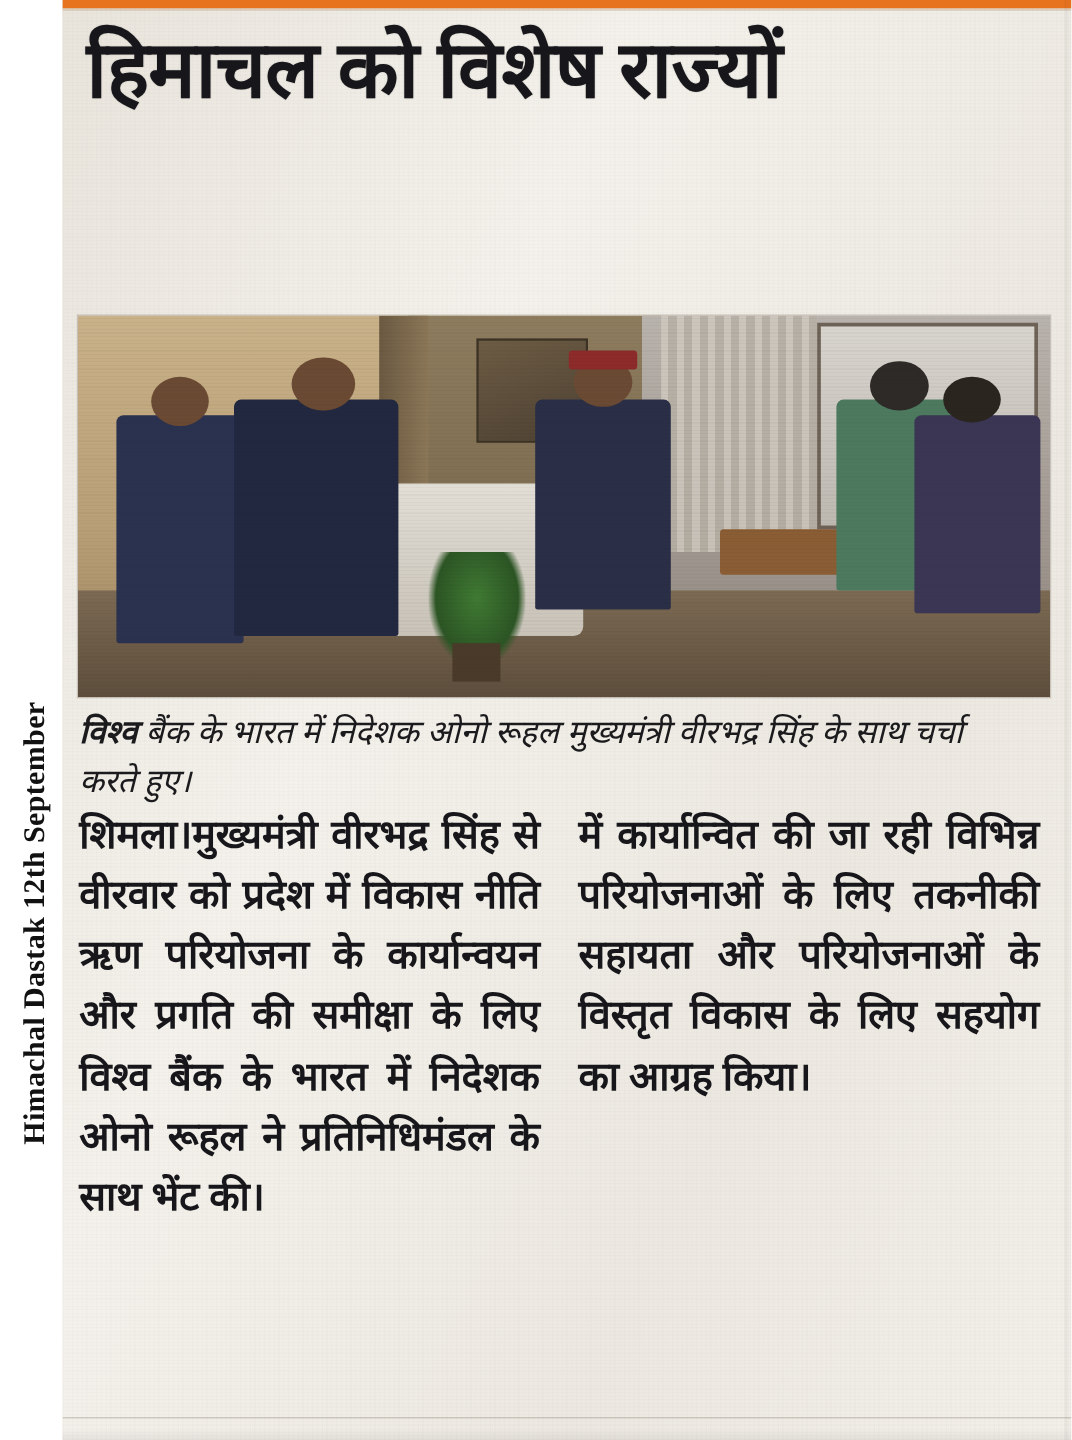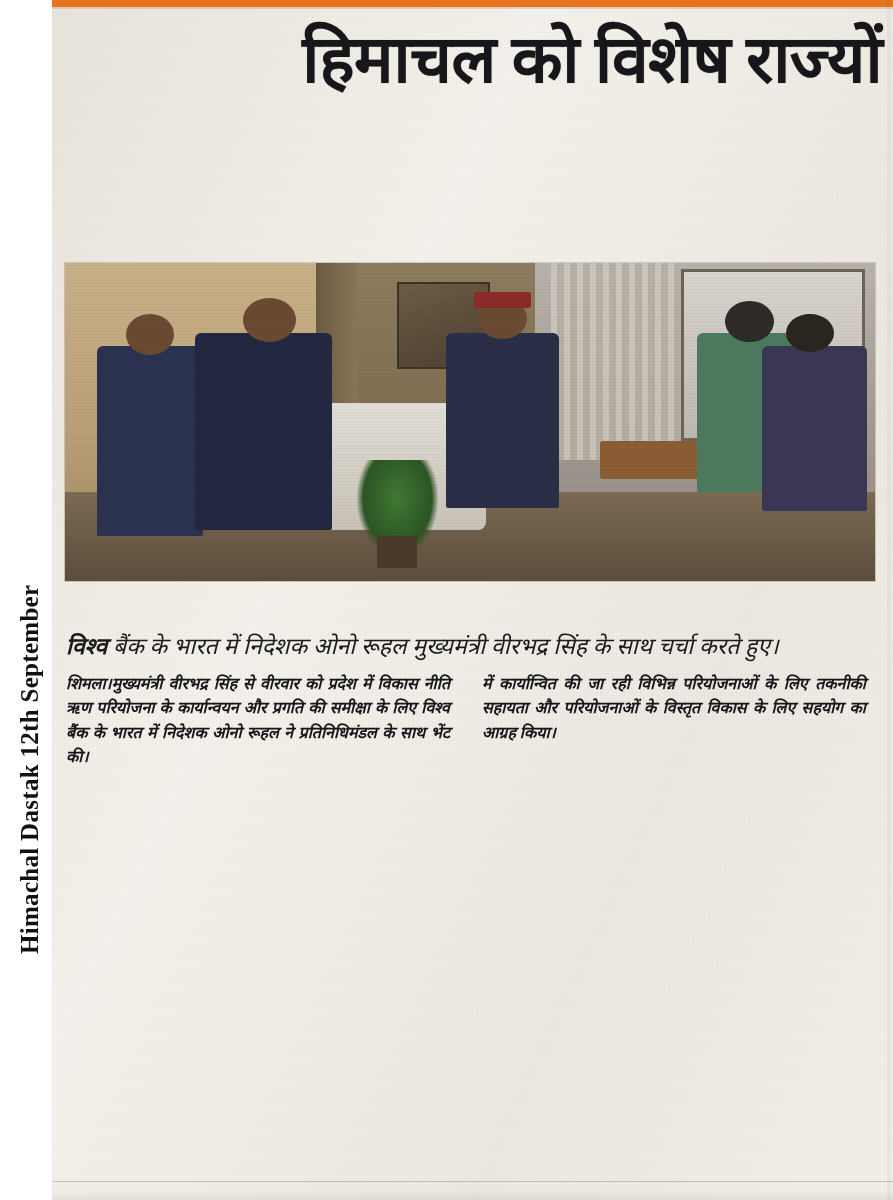--- a/index.html
+++ b/index.html
@@ -83,24 +83,24 @@
     left: 0px;
     top: 7px;
     width: 841px;
     height: 2px;
     background: #cfb9a2;
     opacity: 0.6;
   }
 
   .headline {
     position: absolute;
-    left: 10px;
+    left: 20px;
     top: 24px;
     width: 820px;
-    text-align: right;
+    text-align: left;
     font-family: "Liberation Serif", serif;
     font-weight: bold;
     color: #17161a;
     font-size: 66px;
     line-height: 1.08;
     letter-spacing: -0.5px;
     text-shadow: 0 0 1px rgba(0,0,0,0.35);
   }
   .headline .line { display: block; }
 
@@ -195,48 +195,46 @@
     opacity: 0.5;
   }
 
   
   .caption {
     position: absolute;
     left: 14px;
     top: 590px;
     width: 790px;
     font-family: "Liberation Serif", serif;
-    font-size: 23px;
+    font-size: 27px;
     line-height: 1.5;
     color: #1b1a1d;
     font-style: italic;
-    margin-top: 40px;
   }
   .caption b { font-style: italic; font-weight: bold; }
 
   
   .columns {
     position: absolute;
     left: 14px;
     top: 672px;
     width: 800px;
     height: 515px;
     display: flex;
     gap: 32px;
   }
   .col {
     width: 384px;
     font-family: "Liberation Serif", serif;
-    font-size: 16px;
+    font-size: 33px;
     line-height: 1.52;
     color: #17161a;
     text-align: justify;
     text-align-last: left;
     font-weight: 600;
-    font-style: italic;
   }
   .col p { margin: 0; }
   .col p + p { text-indent: 34px; }
   .col .lead b { font-weight: bold; }
 
   .col-divider {
     position: absolute;
     left: 414px;
     top: 676px;
     width: 1px;

